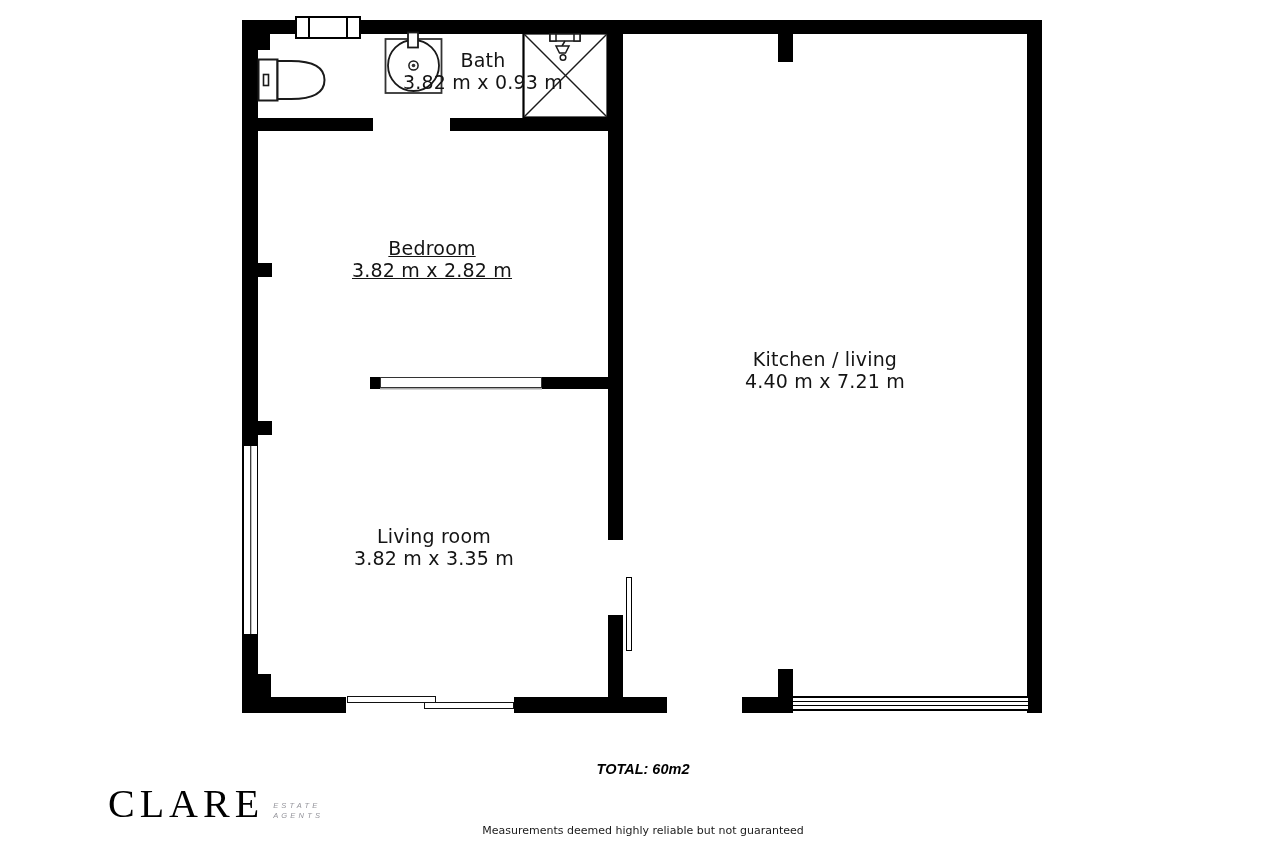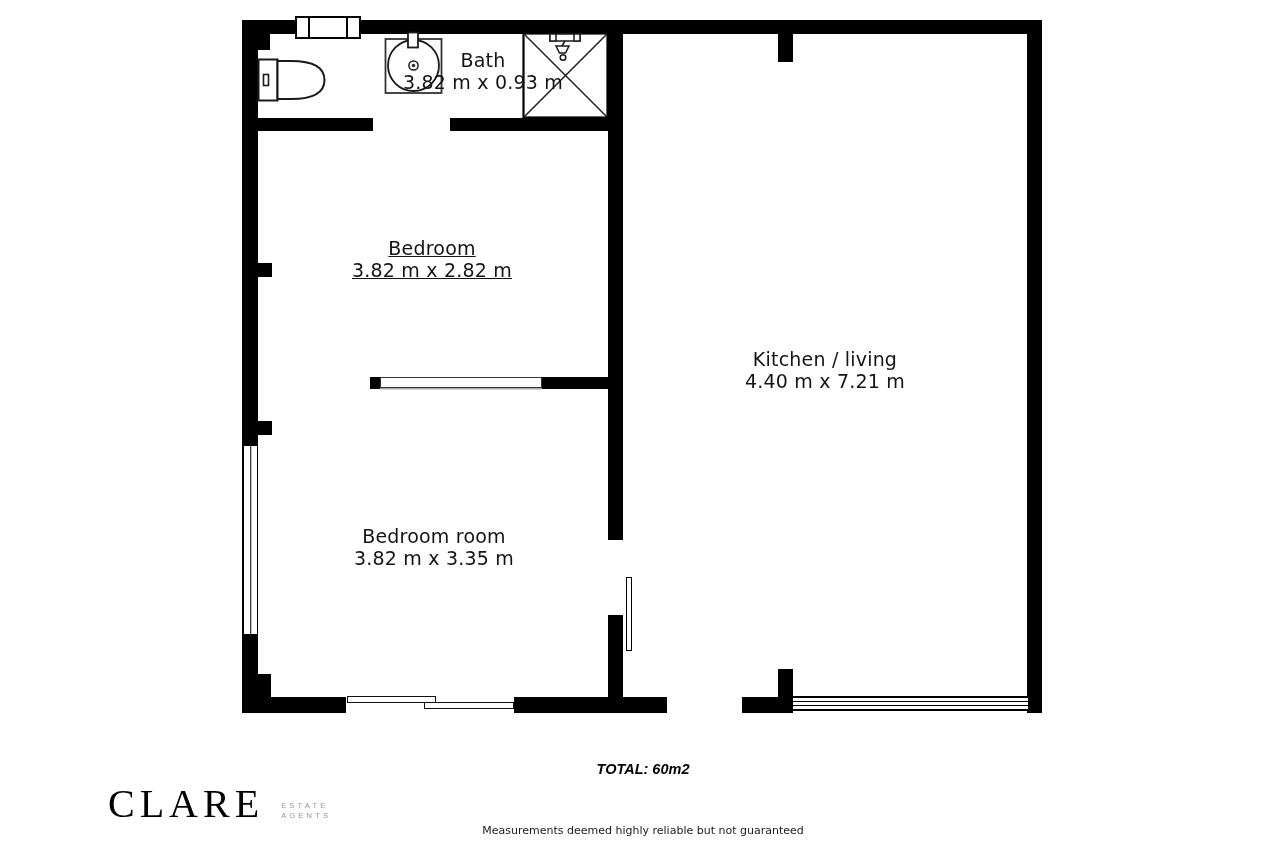--- a/index.html
+++ b/index.html
@@ -29,23 +29,23 @@
   .disclaimer {
     position:absolute; left:643px; top:824px; transform:translateX(-50%);
     font-size:11px; color:#1a1a1a; white-space:nowrap;
   }
   .logo { position:absolute; left:108px; top:784px; display:flex; align-items:flex-end; }
   .logo-brand {
     font-family:"Liberation Serif", serif; font-size:40px; line-height:40px;
     letter-spacing:5px; color:#000000; font-weight:400;
   }
   .logo-tagline {
-    margin-left:17px; margin-bottom:3px;
+    margin-left:9px; margin-bottom:3px;
     font-family:"Liberation Sans", sans-serif; font-size:7.5px; line-height:10px;
-    letter-spacing:3.2px; color:#94949b; white-space:nowrap;
+    letter-spacing:3.2px; color:#94949b; white-space:nowrap;font-style:italic;
   }
   svg { display:block; }
 </style>
 </head>
 <body>
 
 <div id="page">
 
   <div class="wall" style="left:242px; top:20px;  width:800px; height:14px;"></div>
   <div class="wall" style="left:242px; top:20px;  width:16px;  height:693px;"></div>
@@ -133,21 +133,21 @@
     <div>Bedroom</div>
     <div>3.82 m x 2.82 m</div>
   </div>
 
   <div class="room-label" style="left:825px; top:349px;">
     <div>Kitchen / living</div>
     <div>4.40 m x 7.21 m</div>
   </div>
 
   <div class="room-label" style="left:434px; top:526px;">
-    <div>Bedroom room</div>
+    <div>Living room</div>
     <div>3.82 m x 3.35 m</div>
   </div>
 
   <div class="total">TOTAL: 60m2</div>
 
   <div class="logo">
     <div class="logo-brand">CLARE</div>
     <div class="logo-tagline">
       <div>ESTATE</div>
       <div>AGENTS</div>

